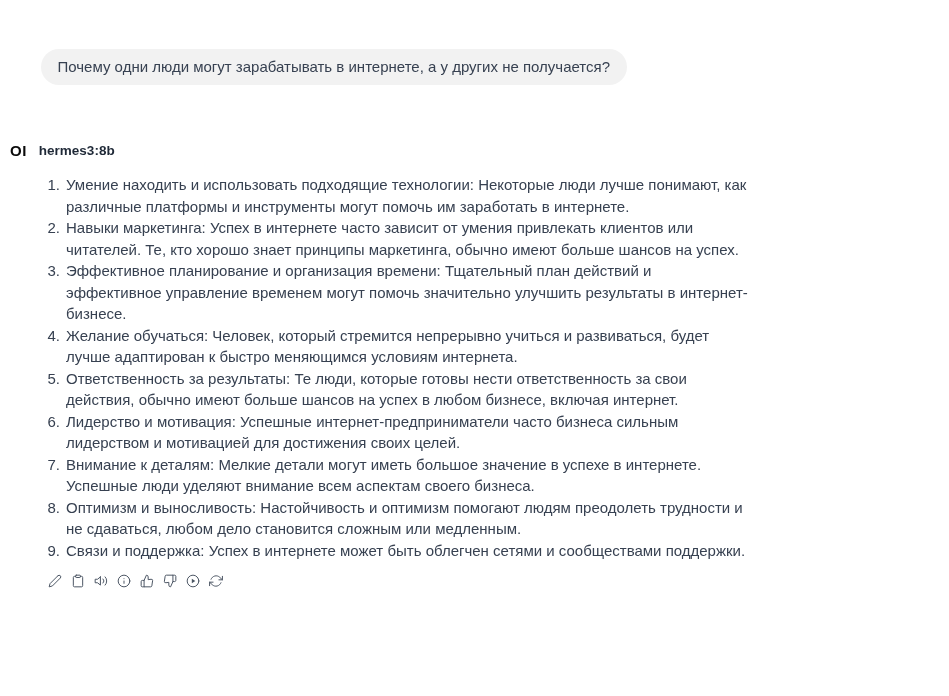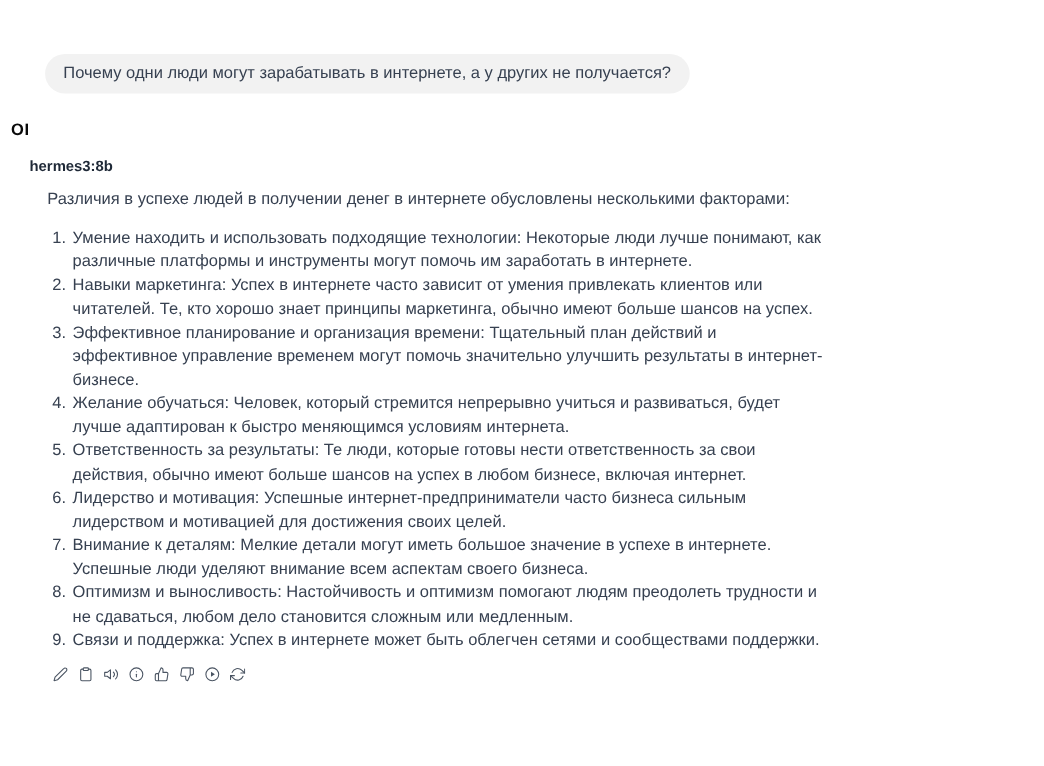--- a/index.html
+++ b/index.html
@@ -26,21 +26,21 @@
     background:var(--user-bubble-bg);
     border-radius:19px;
     padding:8px 17px;
     font-size:15px;line-height:20px;
     color:var(--text);
     white-space:nowrap;
   }
 
   
   .assistant{position:absolute;top:110px;left:10px;width:740px;}
-  .assistant-header{display:flex;align-items:flex-start;gap:0;}
+  .assistant-header{display:flex;align-items:flex-end;gap:12px;}
   .avatar{
     font-weight:700;font-size:15px;letter-spacing:.5px;
     color:var(--avatar);line-height:18px;
   }
   .model-name{font-weight:700;font-size:13.5px;color:var(--model-name);line-height:18px;margin-top:32px;}
 
   .assistant-body{margin-left:33px;font-size:15px;line-height:21.5px;color:var(--text);}
   .intro{margin:10px 0 0 0;}
   .response-list{list-style:none;margin:14px 0 0 0;padding:0;}
   .response-list li{display:flex;align-items:flex-start;}
@@ -69,21 +69,20 @@
     </div>
   </div>
 
   <div class="assistant">
     <div class="assistant-header">
       <span class="avatar">OI</span>
       <span class="model-name">hermes3:8b</span>
     </div>
 
     <div class="assistant-body">
-      <p class="intro">Различия в успехе людей в получении денег в интернете обусловлены несколькими факторами:</p>
 
       <ol class="response-list">
           <li>
             <span class="li-num">1.</span>
             <span class="li-text">Умение находить и использовать подходящие технологии: Некоторые люди лучше понимают, как различные платформы и инструменты могут помочь им заработать в интернете.</span>
           </li>
           <li>
             <span class="li-num">2.</span>
             <span class="li-text">Навыки маркетинга: Успех в интернете часто зависит от умения привлекать клиентов или читателей. Те, кто хорошо знает принципы маркетинга, обычно имеют больше шансов на успех.</span>
           </li>

